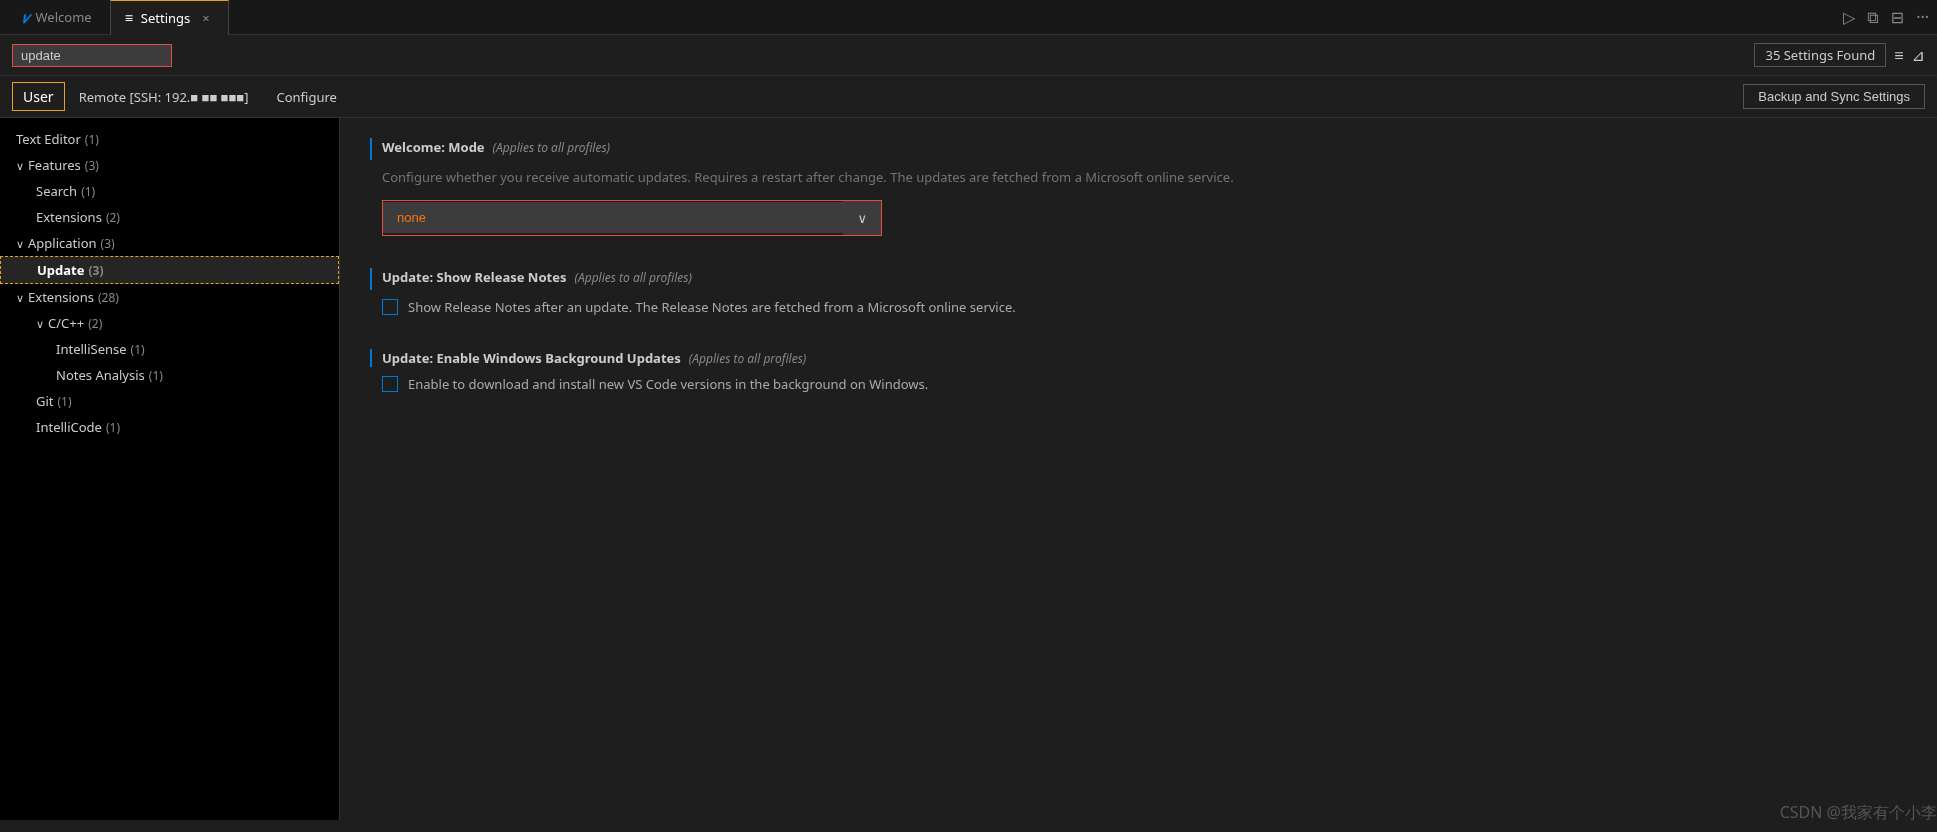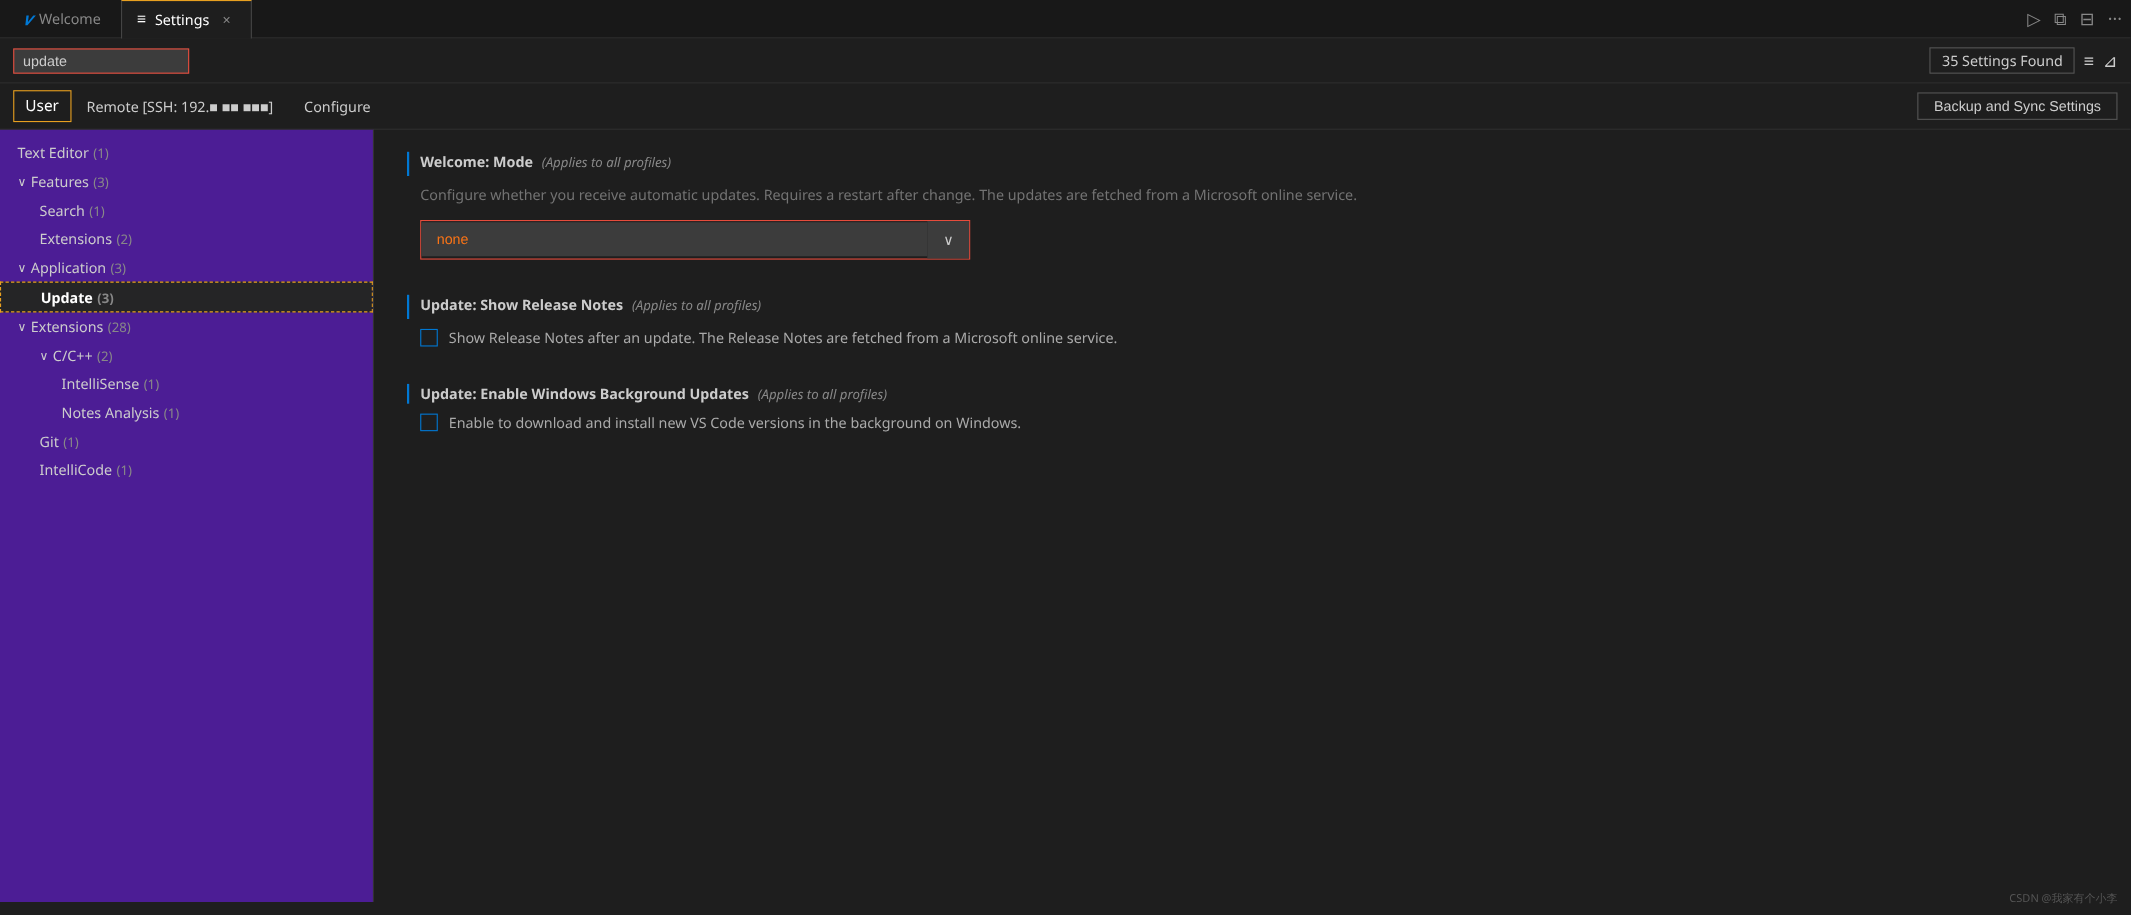--- a/index.html
+++ b/index.html
@@ -154,21 +154,21 @@
     
     .main-content {
       display: flex;
       height: calc(832px - 35px - 45px - 50px);
     }
 
     
     .sidebar {
       width: 340px;
       flex-shrink: 0;
-      background: #4c1d95;
+      background: #000000;
       overflow-y: auto;
       padding: 8px 0;
       border-right: 1px solid #333;
     }
     .sidebar-item {
       padding: 4px 16px;
       cursor: pointer;
       font-size: 13px;
       color: #cccccc;
       display: flex;
@@ -275,23 +275,23 @@
     
     .update-bg-section {
       border-left: 2px solid #0078d4;
       padding-left: 10px;
     }
 
     
     .watermark {
       position: fixed;
       bottom: 8px;
-      right: 12px;
+      right: 0;
       color: #555;
-      font-size: 10px;
+      font-size: 16px;
     }
 
     
     ::-webkit-scrollbar { width: 6px; }
     ::-webkit-scrollbar-track { background: #1e1e1e; }
     ::-webkit-scrollbar-thumb { background: #555; border-radius: 3px; }
   </style>
 </head>
 <body>
 

